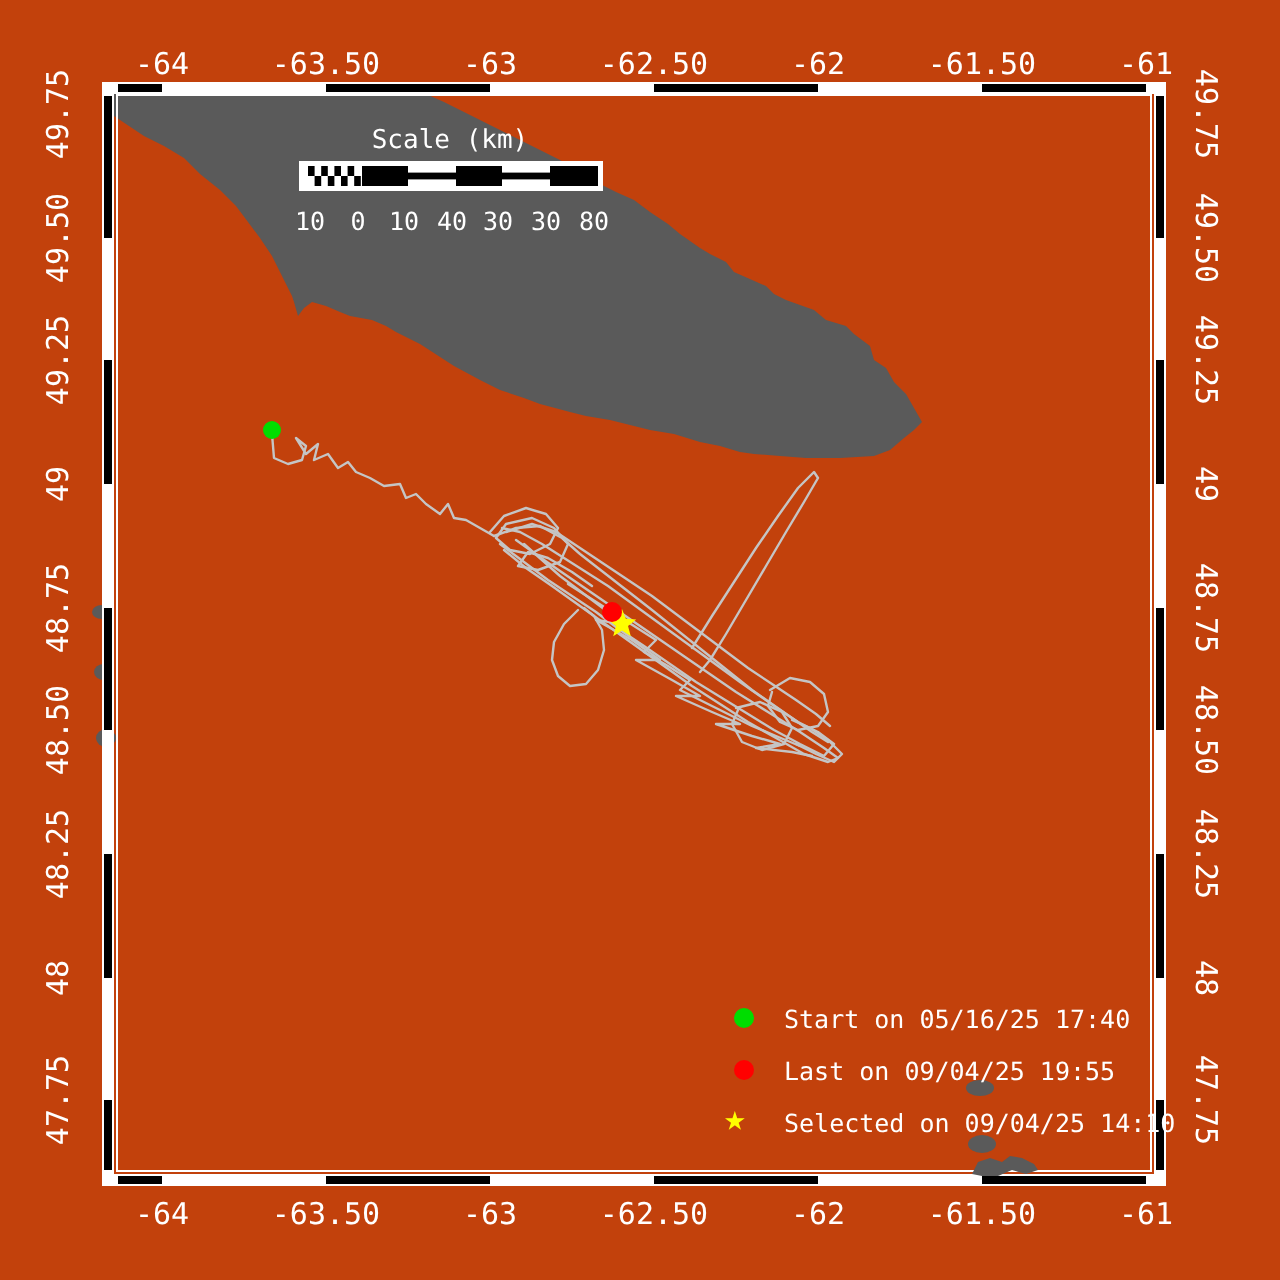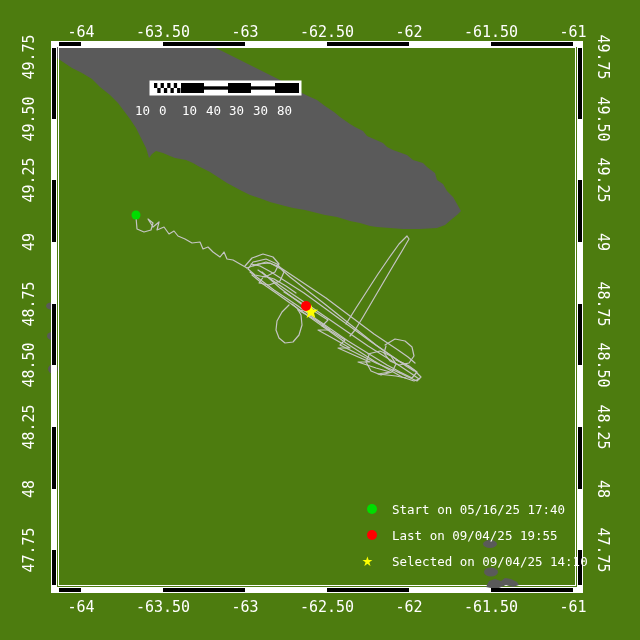--- a/index.html
+++ b/index.html
@@ -1,25 +1,25 @@
 <!DOCTYPE html>
 <html><head>
 <meta charset="utf-8">
 <style>
   html,body{margin:0;padding:0;background:#000;}
-  .fig{position:relative;width:640px;height:640px;background:#4d7c0f;
+  .fig{position:relative;width:640px;height:640px;background:#c2410c;
        font-family:"DejaVu Sans Mono",monospace;overflow:hidden;}
   .fig svg{position:absolute;left:0;top:0;}
   .lbl{position:absolute;color:#fff;width:80px;text-align:center;
        font-size:15px;line-height:16px;letter-spacing:0px;}
   .rot-l{transform:rotate(-90deg);}
   .rot-r{transform:rotate(90deg);}
   .scale-title{position:absolute;color:#fff;width:140px;text-align:center;
        font-size:13px;line-height:14px;}
-  .stick{position:absolute;color:#fff;width:40px;text-align:left;
+  .stick{position:absolute;color:#fff;width:40px;text-align:center;
        font-size:12.5px;line-height:13px;}
   .leg-text{position:absolute;color:#fff;font-size:12.5px;line-height:16px;white-space:pre;}
   .dot{position:absolute;width:10px;height:10px;border-radius:50%;}
   .star-glyph{position:absolute;font-size:18px;line-height:18px;}
 </style>
 </head>
 <body>
 
 <div class="fig">
 
@@ -115,20 +115,21 @@
   <div class="lbl rot-r" style="left:563px;top:49px">49.75</div>
   <div class="lbl rot-r" style="left:563px;top:111px">49.50</div>
   <div class="lbl rot-r" style="left:563px;top:172px">49.25</div>
   <div class="lbl rot-r" style="left:563px;top:234px">49</div>
   <div class="lbl rot-r" style="left:563px;top:296px">48.75</div>
   <div class="lbl rot-r" style="left:563px;top:357px">48.50</div>
   <div class="lbl rot-r" style="left:563px;top:419px">48.25</div>
   <div class="lbl rot-r" style="left:563px;top:481px">48</div>
   <div class="lbl rot-r" style="left:563px;top:542px">47.75</div>
 
+  <div class="scale-title" style="left:155px;top:64px">Scale (km)</div>
   <div class="stick" style="left:135px;top:104px">10</div>
   <div class="stick" style="left:159px;top:104px">0</div>
   <div class="stick" style="left:182px;top:104px">10</div>
   <div class="stick" style="left:206px;top:104px">40</div>
   <div class="stick" style="left:229px;top:104px">30</div>
   <div class="stick" style="left:253px;top:104px">30</div>
   <div class="stick" style="left:277px;top:104px">80</div>
 
   <div>
     <span class="dot" style="left:367px;top:504px;background:#00dd00"></span>

